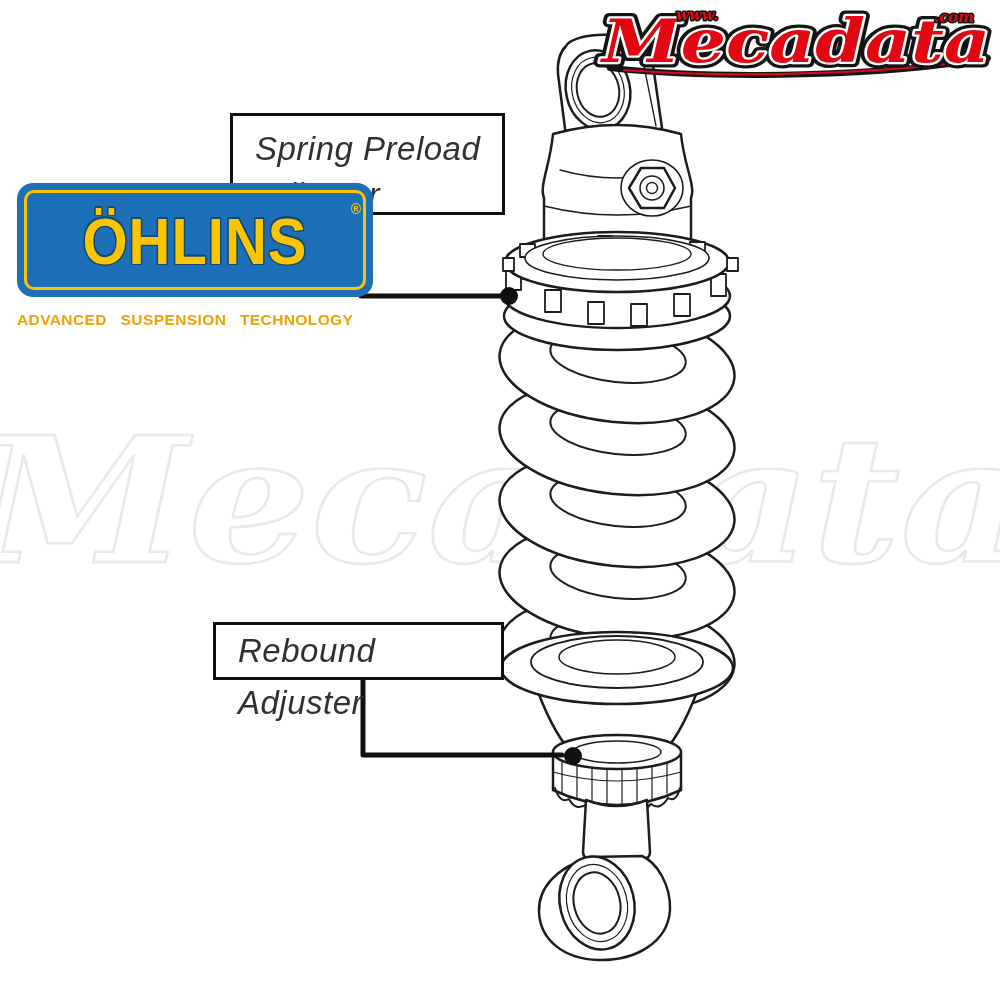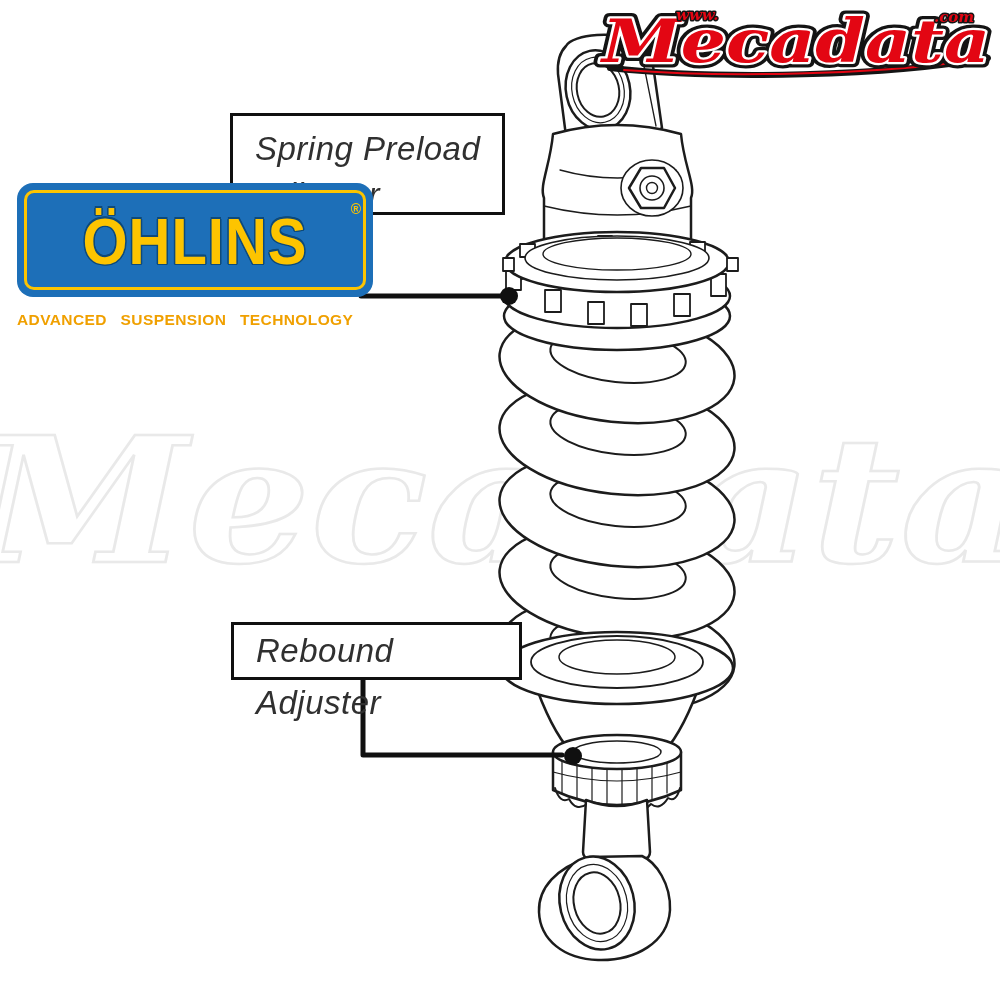--- a/index.html
+++ b/index.html
@@ -6,21 +6,21 @@
   .stage{position:relative;width:1000px;height:1000px;background:#ffffff;overflow:hidden;
          font-family:"Liberation Sans",sans-serif;}
   svg{display:block;}
 
   
   .watermark-svg{position:absolute;left:0;top:0;z-index:0;}
   .shock-svg{position:absolute;left:0;top:0;z-index:10;}
   .callout-box{position:absolute;background:#ffffff;border:3px solid #101010;z-index:30;
                color:#303030;font-style:italic;font-size:33px;letter-spacing:.5px;}
   .callout-spring{left:230px;top:113px;width:247px;height:86px;padding:10px 0 0 22px;line-height:46px;}
-  .callout-rebound{left:231px;top:622px;width:263px;height:52px;padding:0 0 0 22px;line-height:52px;}
+  .callout-rebound{left:213px;top:622px;width:263px;height:52px;padding:0 0 0 22px;line-height:52px;}
 
   
   .ohlins{position:absolute;left:17px;top:183px;width:306px;z-index:40;}
   .ohlins-panel{position:relative;width:356px;height:114px;background:#1d6fb8;border-radius:16px;}
   .ohlins-inner-border{position:absolute;left:7px;top:7px;right:7px;bottom:7px;
                        border:3px solid #fdc400;border-radius:10px;}
   .ohlins-word{position:absolute;left:0;top:0;width:100%;height:114px;display:flex;
                align-items:center;justify-content:center;color:#fdc400;font-weight:bold;
                font-size:58px;letter-spacing:1px;transform:scaleY(1.12);
                text-shadow:-1.5px 0 #0e4a7a,1.5px 0 #0e4a7a,0 -1.5px #0e4a7a,0 1.5px #0e4a7a,

